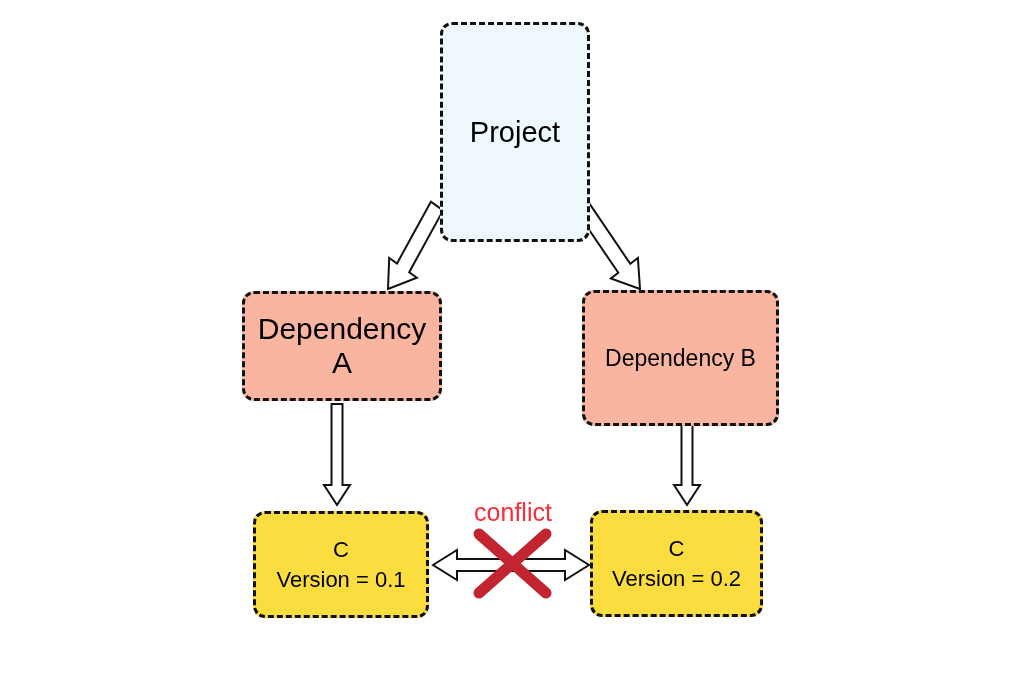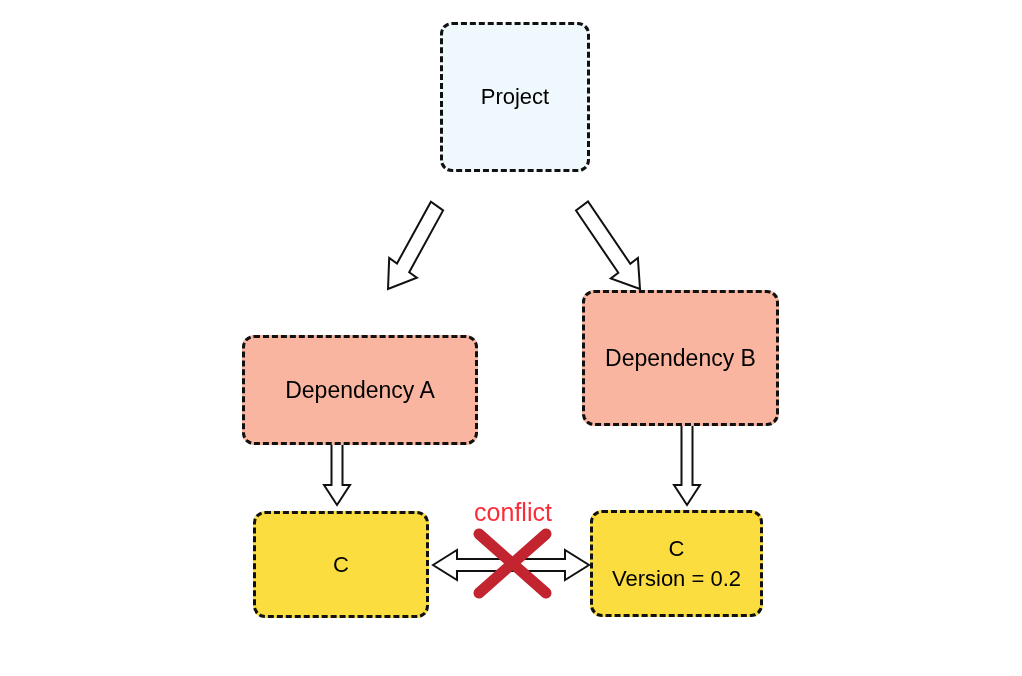--- a/index.html
+++ b/index.html
@@ -37,30 +37,29 @@
     flex-direction: column;
     align-items: center;
     justify-content: center;
     text-align: center;
     color: #000000;
   }
   .node-project {
     left: 440px;
     top: 22px;
     width: 150px;
-    height: 150px;
-    font-size: 22px;
+    height: 220px;
+    font-size: 29px;
   }
   .node-dep-a {
     left: 242px;
     top: 291px;
-    width: 236px;
+    width: 200px;
     height: 110px;
-    font-size: 23px;
-    margin-top: 44px;
+    font-size: 30px;
   }
   .node-dep-b {
     left: 582px;
     top: 290px;
     width: 197px;
     height: 136px;
     font-size: 23px;
   }
   .node-c1 {
     left: 253px;
@@ -126,20 +125,21 @@
   <div class="node node-dep-a" style="background-color: rgb(249, 181, 160);">
     <span class="node-label">Dependency A</span>
   </div>
 
   <div class="node node-dep-b" style="background-color: rgb(249, 181, 160);">
     <span class="node-label">Dependency B</span>
   </div>
 
   <div class="node node-c1" style="background-color: rgb(251, 221, 63);">
     <span class="node-label">C</span>
+    <span class="node-sublabel">Version = 0.1</span>
   </div>
 
   <div class="node node-c2" style="background-color: rgb(251, 221, 63);">
     <span class="node-label">C</span>
     <span class="node-sublabel">Version = 0.2</span>
   </div>
 
   <div class="conflict-label" style="color: rgb(251, 44, 56);">conflict</div>
 
 </div>

